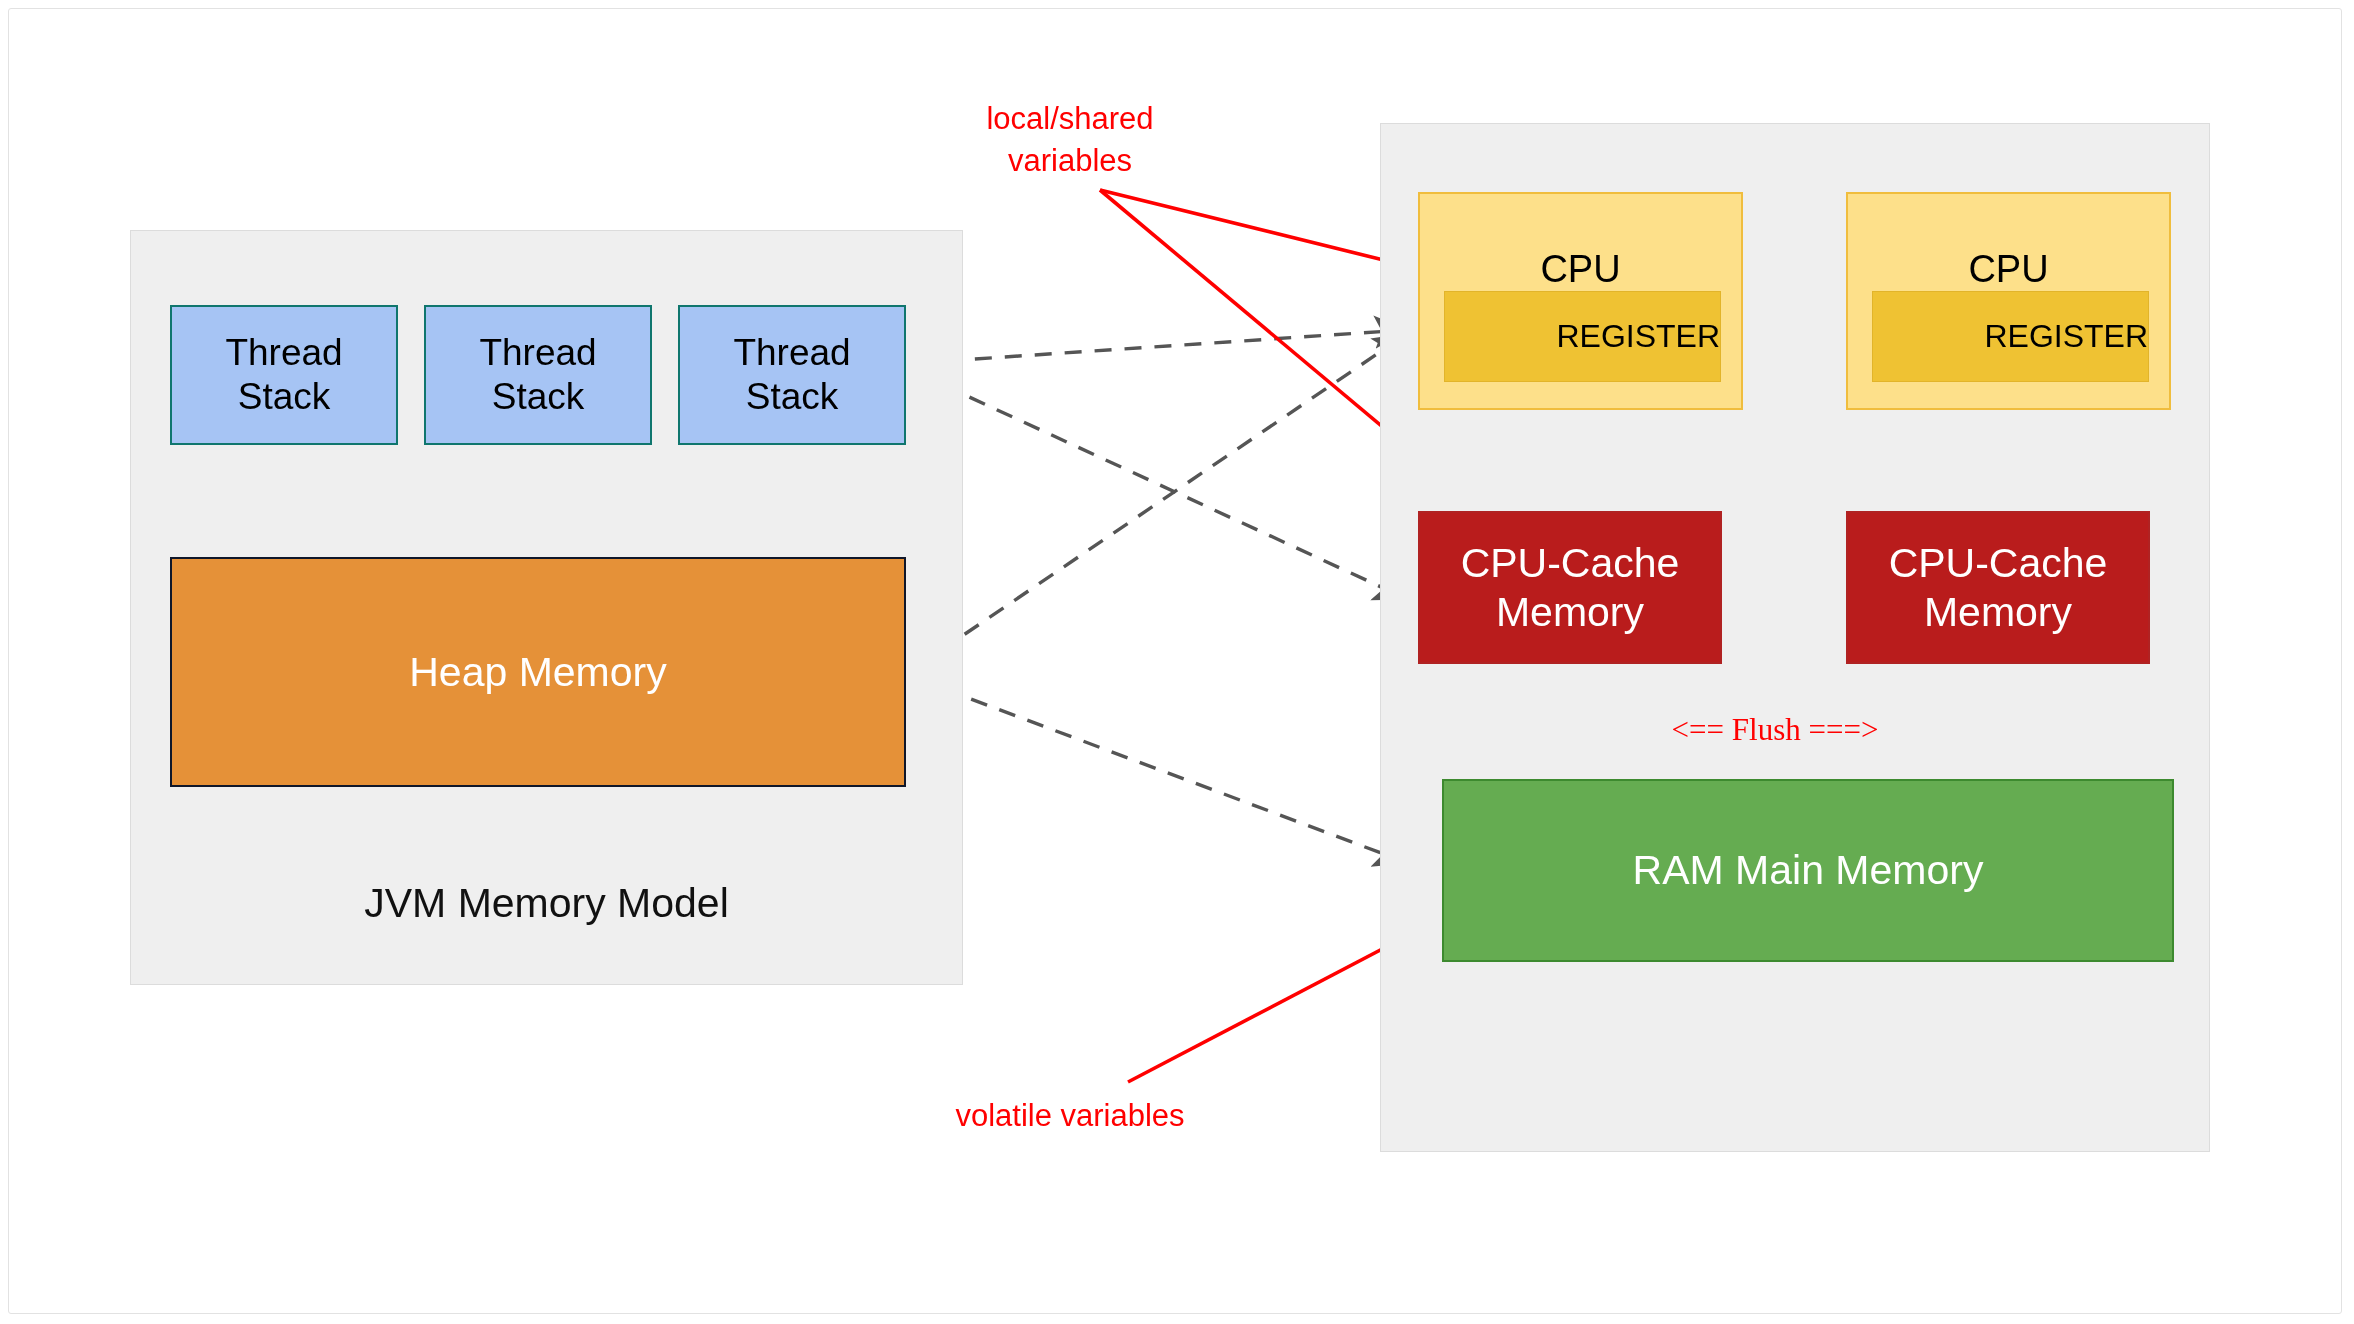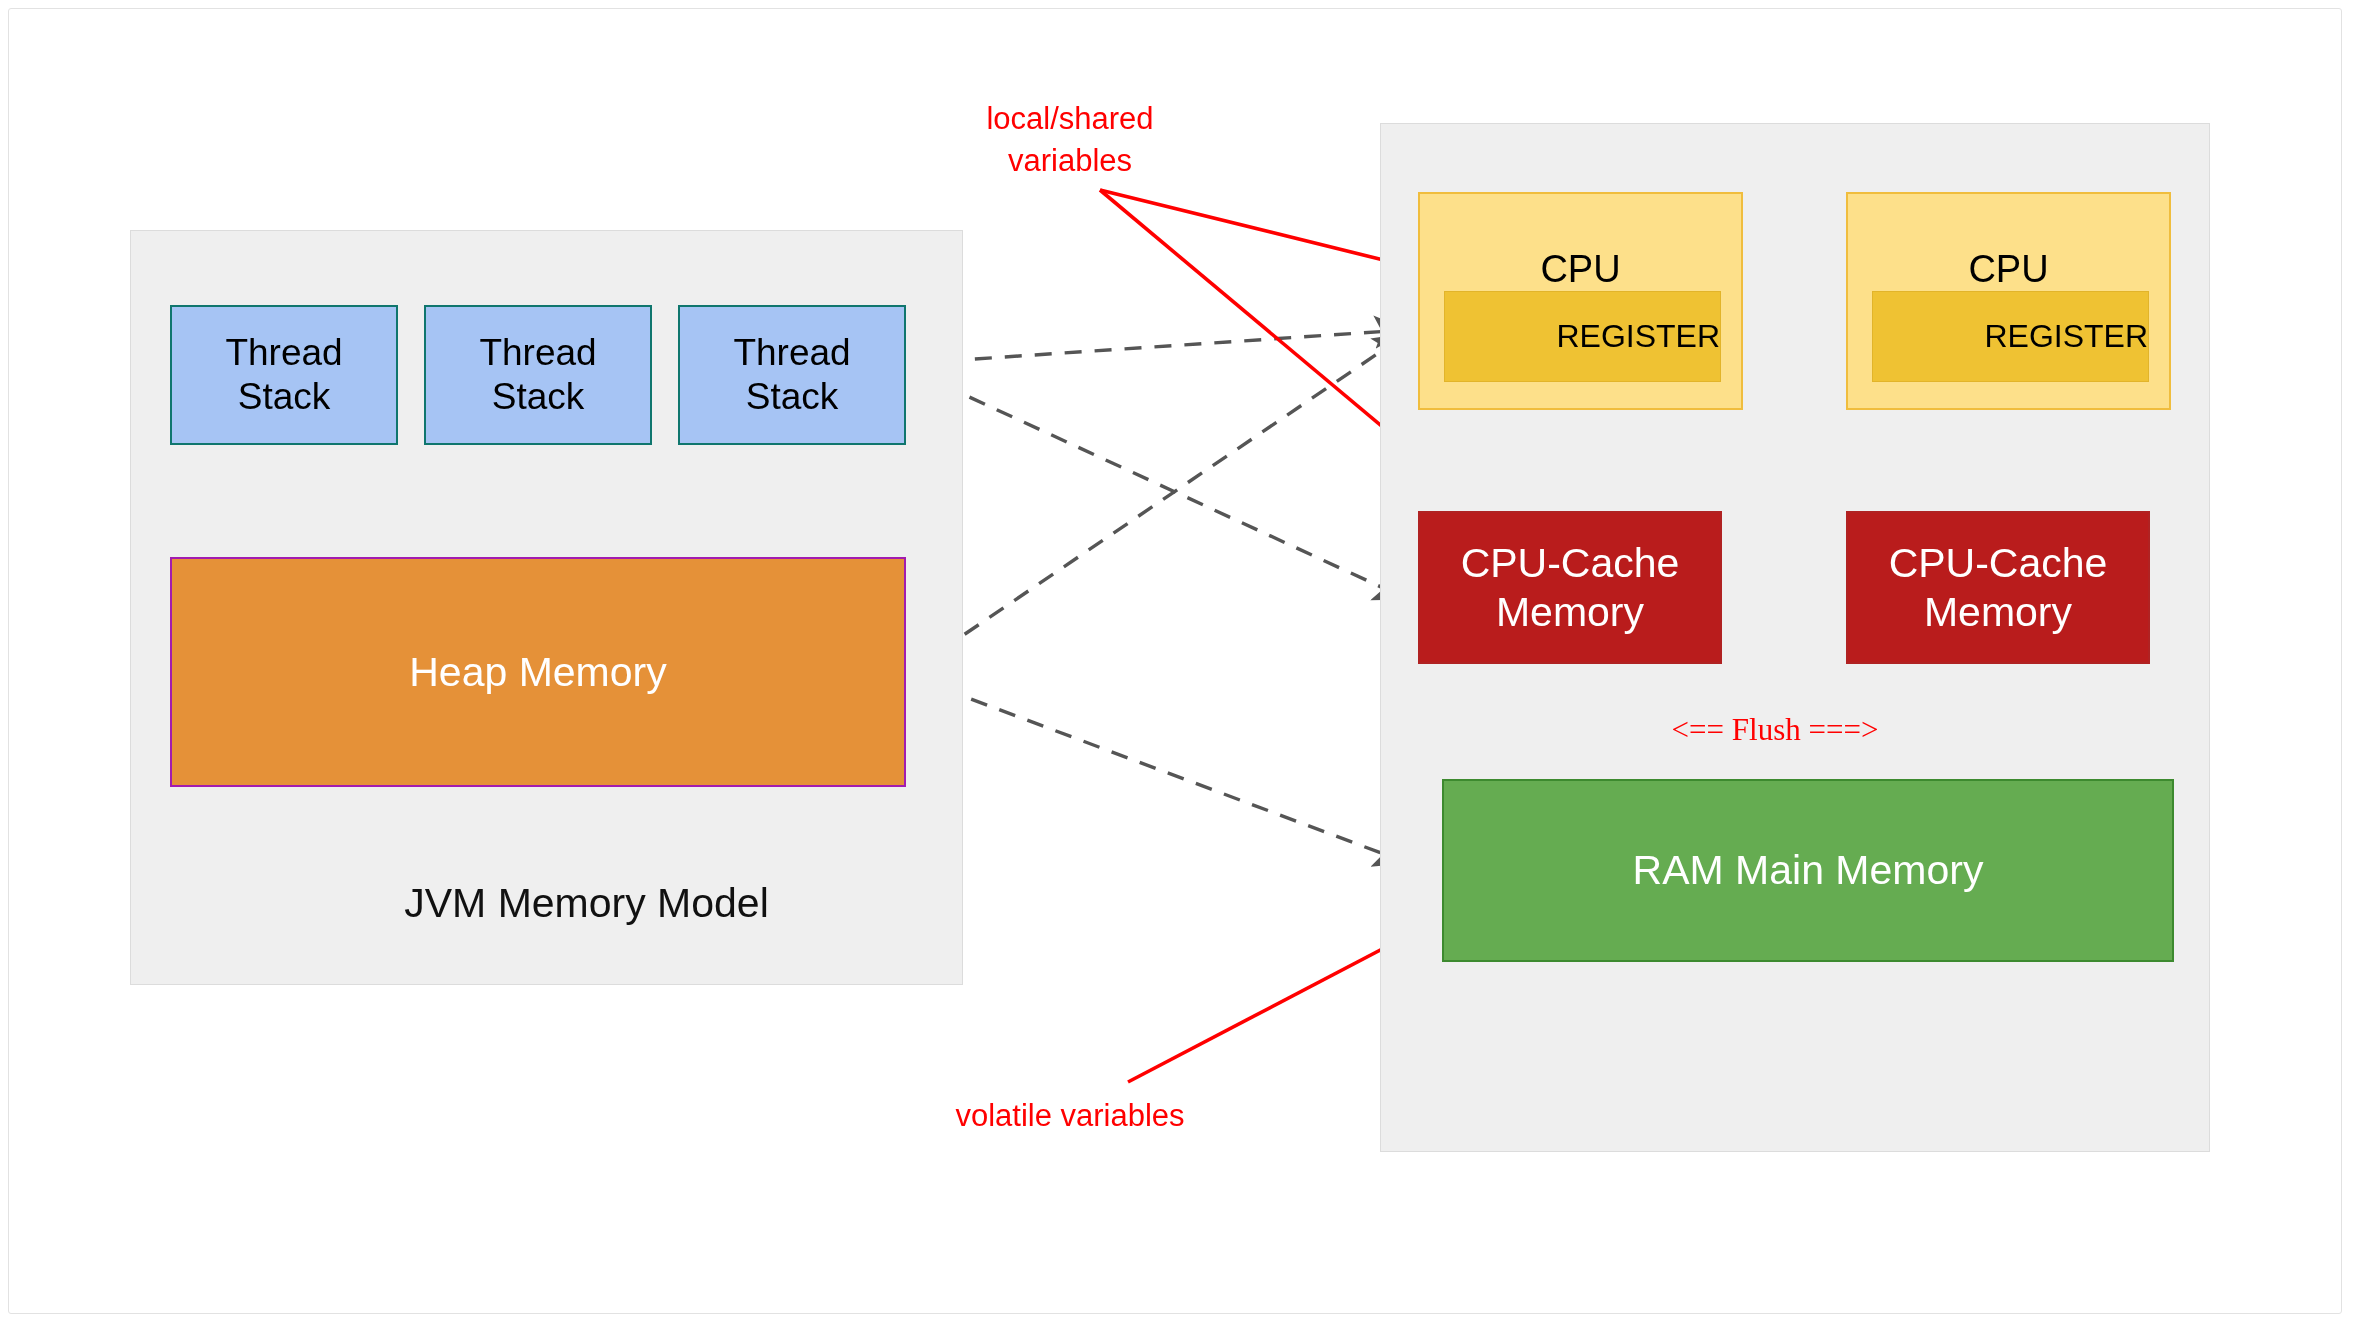--- a/index.html
+++ b/index.html
@@ -15,34 +15,34 @@
     border:1px solid #e2e2e2;border-radius:3px;box-sizing:border-box;pointer-events:none;}
 
   svg.edges{position:absolute;left:0;top:0;width:2354px;height:1324px;overflow:visible;}
 
   
   .panel{position:absolute;background:#efefef;border:1px solid #dcdcdc;box-sizing:border-box;}
   #jvm-panel{left:130px;top:230px;width:833px;height:755px;}
   #cpu-panel{left:1380px;top:123px;width:830px;height:1029px;}
 
   .panel-caption{position:absolute;color:#111111;white-space:nowrap;}
-  #jvm-caption{left:130px;top:880px;width:833px;text-align:center;font-size:41px;padding-left:40px;}
+  #jvm-caption{left:130px;top:880px;width:833px;text-align:center;font-size:41px;}
   #cpu-caption{left:1380px;top:1044px;width:830px;text-align:center;font-size:41px;}
 
   
   .node{position:absolute;box-sizing:border-box;display:flex;align-items:center;
         justify-content:center;text-align:center;line-height:1.18;}
 
   .thread-stack{background:#a6c4f4;border:2px solid #0f766e;color:#000000;font-size:37px;}
   #ts1{left:170px;top:305px;width:228px;height:140px;}
   #ts2{left:424px;top:305px;width:228px;height:140px;}
   #ts3{left:678px;top:305px;width:228px;height:140px;}
 
   #heap{left:170px;top:557px;width:736px;height:230px;background:#e59138;
-        border:2px solid #a21caf;color:#ffffff;font-size:41px;}
+        border:2px solid #0f172a;color:#ffffff;font-size:41px;}
 
   .cpu-box{background:#fde08a;border:2px solid #f0bd3d;color:#000000;
            font-size:38px;display:block;padding-top:56px;}
   #cpu1{left:1418px;top:192px;width:325px;height:218px;}
   #cpu2{left:1846px;top:192px;width:325px;height:218px;}
   .cpu-title{display:block;text-align:center;font-size:38px;line-height:1;}
 
   .register{position:absolute;left:24px;top:97px;width:277px;height:91px;
             background:#efc233;border:1px solid #e2b42a;box-sizing:border-box;
             display:flex;align-items:center;justify-content:flex-end;

